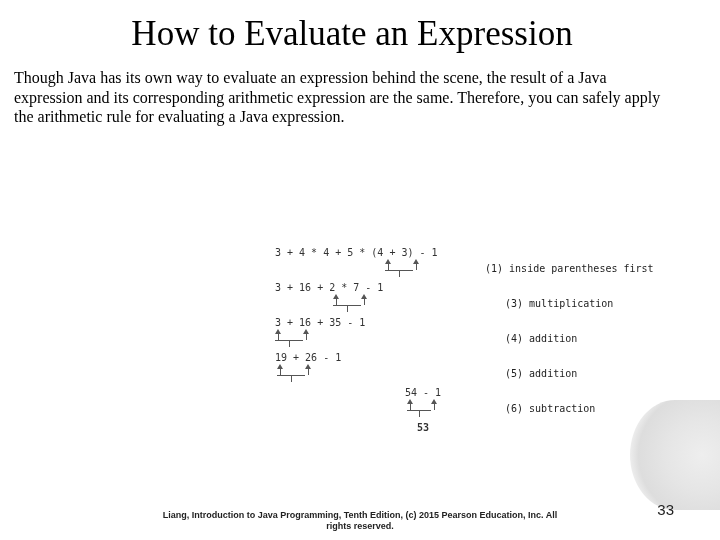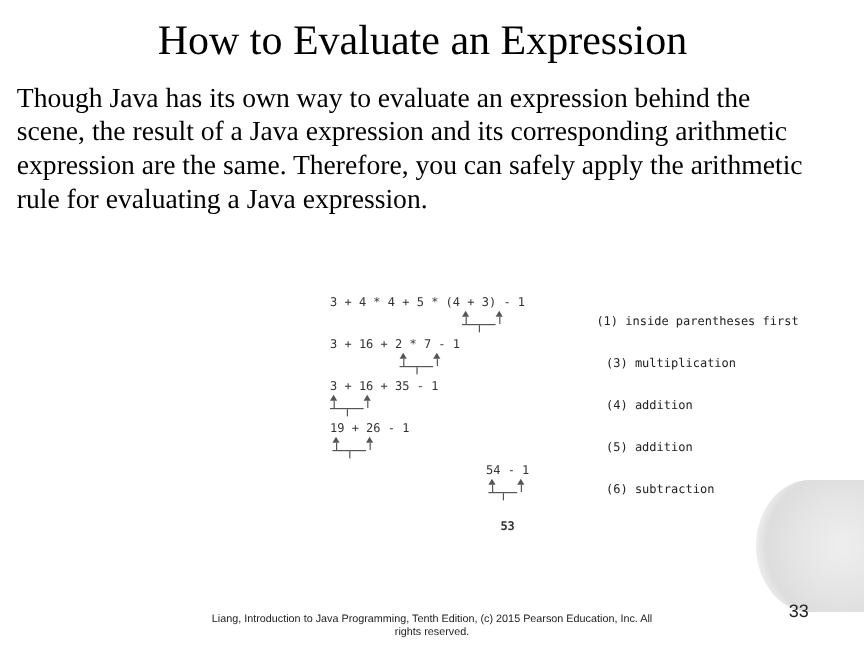--- a/index.html
+++ b/index.html
@@ -18,21 +18,21 @@
     position: relative;
   }
   .title {
     font-size: 35px;
     text-align: center;
     color: #000;
     margin-bottom: 14px;
     font-weight: normal;
   }
   .body-text {
-    font-size: 23px;
+    font-size: 16px;
     line-height: 1.22;
     color: #000;
     padding-left: 0;
     padding-right: 20px;
   }
   .diagram {
     position: absolute;
     top: 248px;
     left: 275px;
     width: 430px;
@@ -79,21 +79,21 @@
     white-space: nowrap;
   }
   .footer {
     position: absolute;
     bottom: 8px;
     left: 0;
     right: 0;
     text-align: center;
     font-size: 9px;
     font-family: Arial, sans-serif;
-    font-weight: normal;
+    font-weight: bold;
     color: #222;
     line-height: 1.2;
   }
   .page-num {
     position: absolute;
     bottom: 22px;
     right: 46px;
     font-size: 15px;
     font-family: Arial, sans-serif;
     color: #222;
@@ -128,21 +128,21 @@
               <div class="arrow-stem" style="height:6px;"></div>
             </div>
           <div>
               <div class="arrow-head"></div>
               <div class="arrow-stem" style="height:6px;"></div>
             </div>
         </div>
         <div class="arrow-bar" style="width:28px;"></div>
         <div class="arrow-stem" style="height:6px;width:1px;margin-left:14px;"></div>
       </div>
-      <span class="annot" style="left:210px;top:16px;margin-left:12px;">(1) inside parentheses first</span>
+      <span class="annot" style="left:210px;top:16px;">(1) inside parentheses first</span>
     </div>
 
 
     <div class="step-row">
       <span class="expr">3 + 16 + 2 * 7 - 1</span>
       <div class="arrow-wrap" style="left:58px;">
         <div style="display:flex;gap:22px;">
           <div>
               <div class="arrow-head"></div>
               <div class="arrow-stem" style="height:6px;"></div>
@@ -209,21 +209,21 @@
               <div class="arrow-stem" style="height:6px;"></div>
             </div>
         </div>
         <div class="arrow-bar" style="width:24px;"></div>
         <div class="arrow-stem" style="height:6px;width:1px;margin-left:12px;"></div>
       </div>
       <span class="annot" style="left:230px;top:16px;">(6) subtraction</span>
     </div>
 
     <div style="position:relative;">
-      <span class="expr" style="left:142px;top:12px;font-weight:bold;">53</span>
+      <span class="expr" style="left:142px;top:0;font-weight:bold;">53</span>
     </div>
 
   </div>
 
   <div class="globe"></div>
 
   <div class="footer">
     <span>Liang, Introduction to Java Programming, Tenth Edition, (c) 2015 Pearson Education, Inc. All</span><br>
     <span>rights reserved.</span>
   </div>

